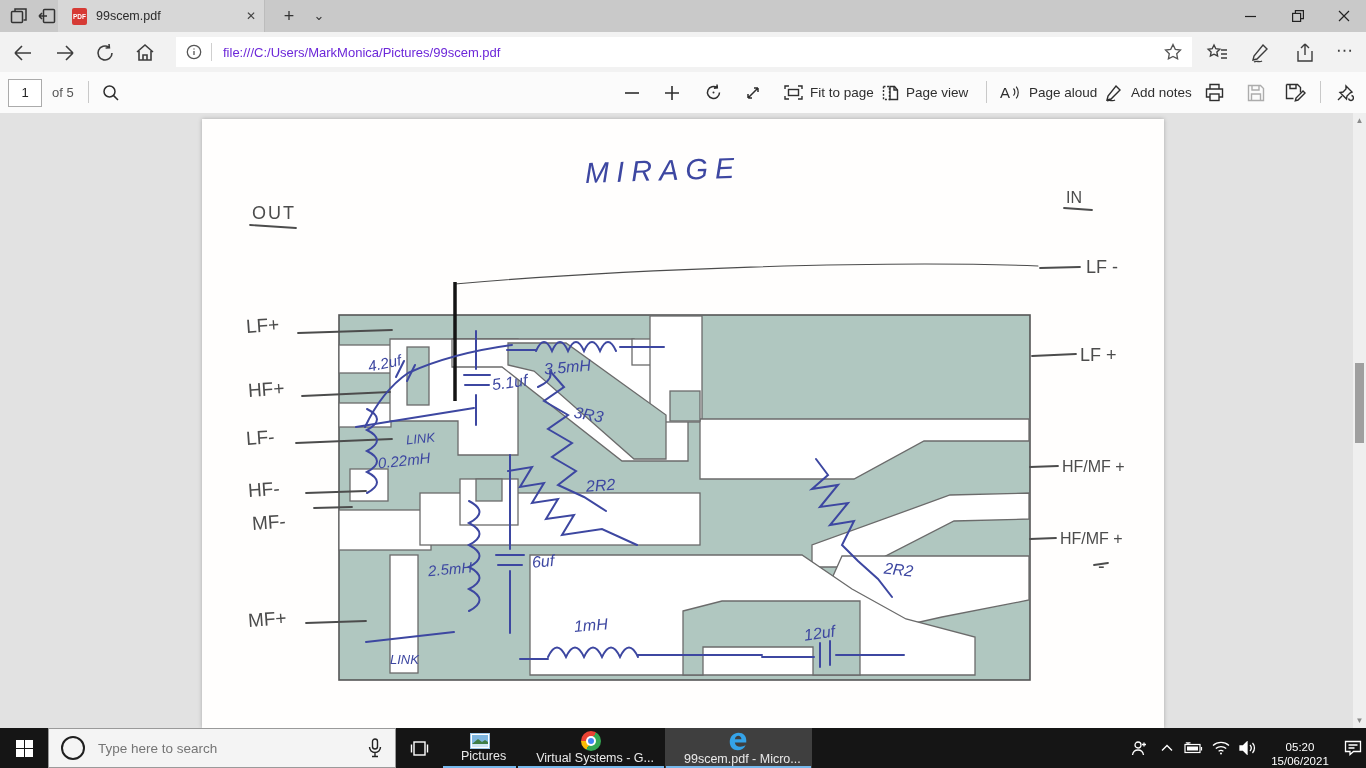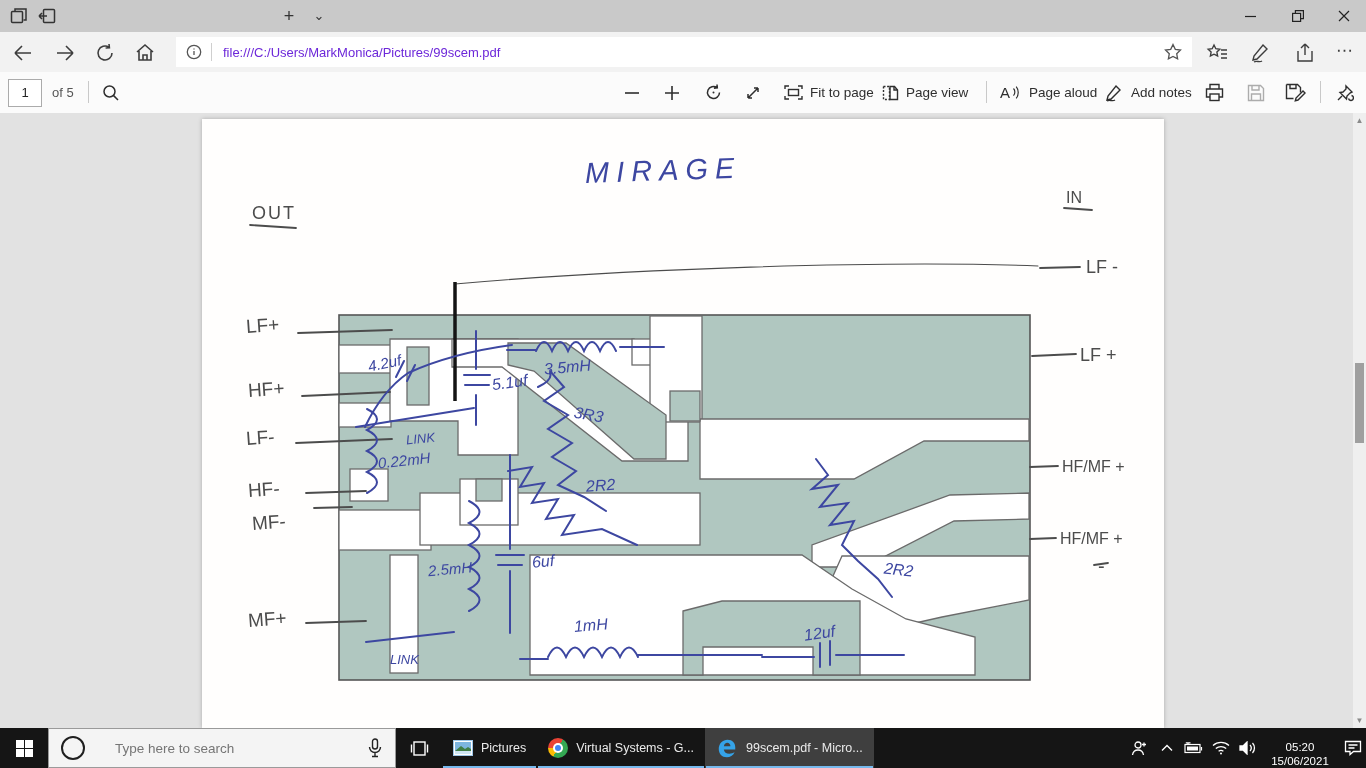--- a/index.html
+++ b/index.html
@@ -36,24 +36,24 @@
   .page{left:202px;top:6px;width:962px;height:609px;background:#fffefd;box-shadow:0 0 4px rgba(0,0,0,.25);}
   .scroll{right:0;top:0;width:13px;height:615px;background:#efefef;}
   .scroll .arrow{left:2px;width:9px;font-size:8px;color:#8a8a8a;text-align:center;}
   .thumb{left:2px;top:250px;width:9px;height:80px;background:#9f9f9f;}
   
   .taskbar{left:0;top:728px;width:1366px;height:40px;background:#151515;display:flex;align-items:stretch;}
   .tk{display:flex;align-items:center;justify-content:center;flex:none;}
   .start{width:48px;color:#fff;}
   .searchbox{width:346px;background:#f4f4f4;border:1px solid #9a9a9a;display:flex;align-items:center;}
   .cortana{width:20px;height:20px;border:2.5px solid #1f1f1f;border-radius:50%;margin-left:12px;flex:none;}
-  .search-input{border:none;outline:none;background:transparent;flex:1;margin-left:28px;font-size:13.5px;color:#a16207;font-family:"Liberation Sans",sans-serif;}
+  .search-input{border:none;outline:none;background:transparent;flex:1;margin-left:11px;font-size:13.5px;color:#a16207;font-family:"Liberation Sans",sans-serif;}
   .mic{width:16px;height:20px;margin-right:12px;color:#222;flex:none;}
   .taskview{width:46px;color:#fff;}
-  .appbtn{padding:0 11px;display:flex;align-items:center;position:relative;}
+  .appbtn{padding:0 11px;display:flex;align-items:center;position:relative;flex-direction:column;}
   .appbtn .al{color:#eaeaea;font-size:12.5px;margin-left:8px;white-space:nowrap;}
   .appbtn .accent{position:absolute;left:1px;right:1px;bottom:0;height:2px;background:#76b9ed;}
   .appbtn.active{background:#3f3f3f;}
   .tray{margin-left:auto;display:flex;align-items:flex-end;}
   .trayic{width:27px;height:40px;display:flex;align-items:center;justify-content:center;color:#fff;}
   .clock{width:70px;text-align:center;color:#fff;font-size:11.5px;line-height:14px;margin:0 4px;}
   svg text{font-family:"Liberation Sans",sans-serif;}
   .ink-t{fill:#3d47a1;font-style:italic;}
   .pen-t{fill:#4c4c4c;}
 </style>
@@ -66,20 +66,25 @@
         <rect x="1.5" y="4.5" width="11" height="11" rx="1"></rect>
         <path d="M5 4.5V2h11v11h-2.5"></path>
       </g>
     </svg>
   <svg class="abs tb-icon" style="left:38px" viewBox="0 0 18 18">
       <g fill="none" stroke="currentColor" stroke-width="1.5">
         <rect x="5.5" y="2.5" width="11" height="13" rx="1"></rect>
         <path d="M9 9H1m0 0l3-3M1 9l3 3"></path>
       </g>
     </svg>
+  <div class="abs tab">
+    <div class="tab-pdf">PDF</div>
+    <div class="tab-title">99scem.pdf</div>
+    <div class="tab-close">✕</div>
+  </div>
   <div class="abs newtab">+</div>
   <div class="abs tabchev">⌄</div>
   <div class="abs wbtn" style="left:1228px">
       <svg width="11" height="11" viewBox="0 0 11 11">
         <path d="M0 5.5h11" stroke="#222" stroke-width="1.2"></path>
       </svg>
     </div>
   <div class="abs wbtn" style="left:1275px">
       <svg width="12" height="12" viewBox="0 0 12 12" fill="none" stroke="#222" stroke-width="1.2">
         <rect x="0.6" y="3.4" width="8" height="8"></rect>

